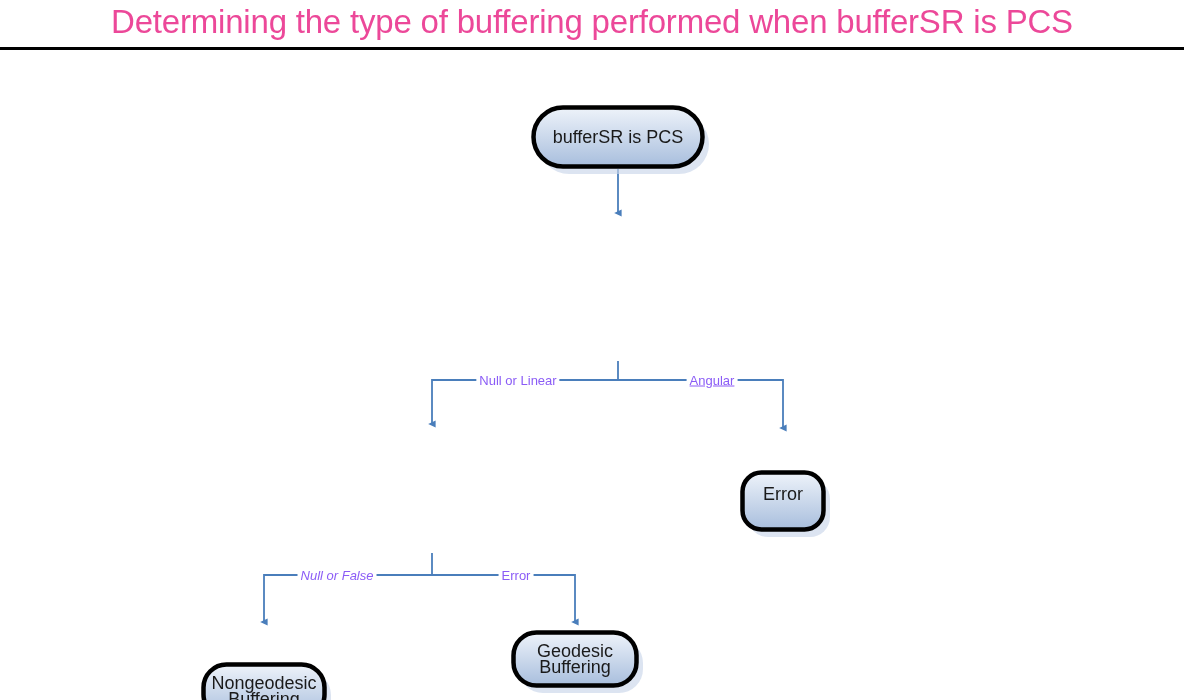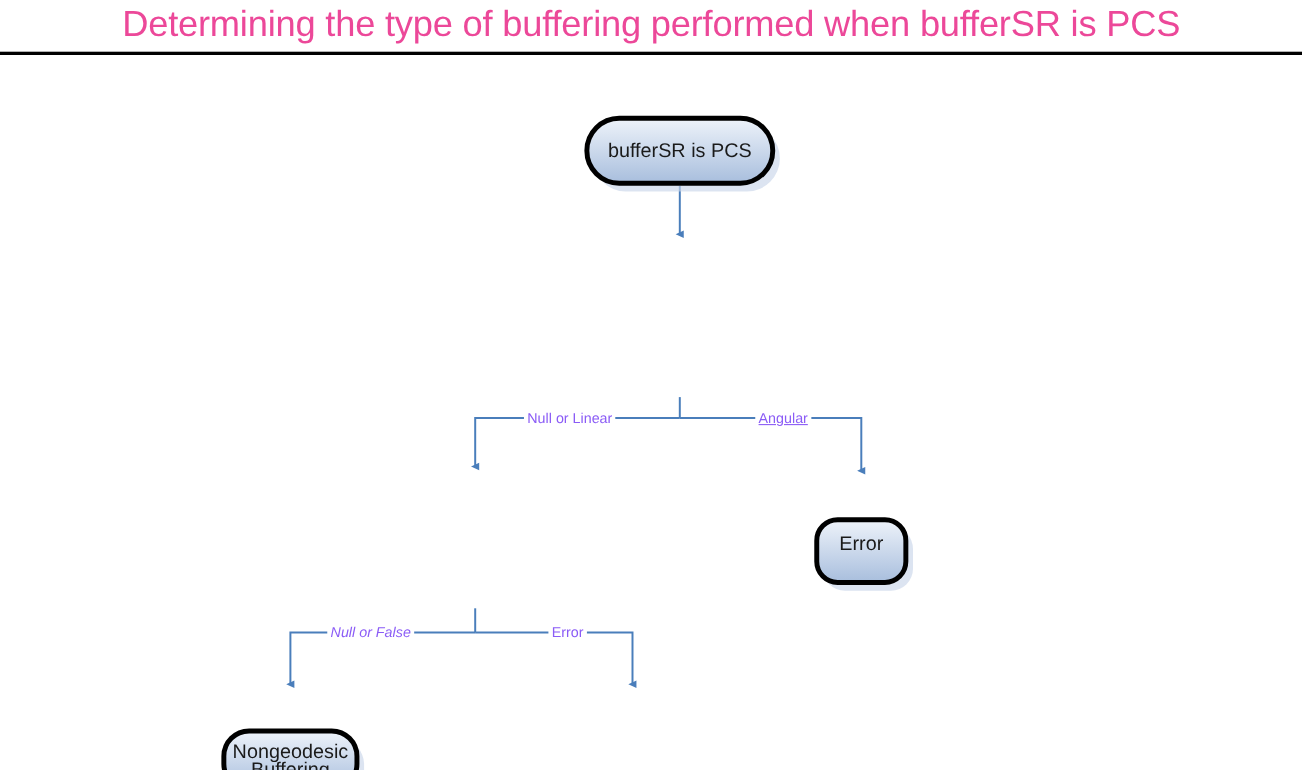--- a/index.html
+++ b/index.html
@@ -153,14 +153,27 @@
       </defs>
       <rect x="8" y="9" width="122" height="54" rx="24" ry="24" fill="#c9d6ea" opacity="0.65"></rect>
       <rect x="2.5" y="2.5" width="121" height="53" rx="23" ry="23" fill="url(#gradNonGeo)" stroke="#000000" stroke-width="4.5"></rect>
     </svg>
     <div class="node-label" style="flex-direction:column;">
       <span>Nongeodesic</span>
       <span>Buffering</span>
     </div>
   </div>
 
+  <div class="node" style="left:511px; top:630px; width:128px; height:58px;">
+    <svg width="128" height="58" viewBox="0 0 128 58">
+      <defs>
+        <linearGradient id="gradGeoBuf" x1="0" y1="0" x2="0" y2="1">
+          <stop offset="0%" stop-color="#eef3fa"></stop>
+          <stop offset="100%" stop-color="#a8bedd"></stop>
+        </linearGradient>
+      </defs>
+      <rect x="8" y="9" width="124" height="54" rx="24" ry="24" fill="#c9d6ea" opacity="0.65"></rect>
+      <rect x="2.5" y="2.5" width="123" height="53" rx="23" ry="23" fill="url(#gradGeoBuf)" stroke="#000000" stroke-width="4.5"></rect>
+    </svg>
+    <div class="node-label">Geodesic Buffering</div>
+  </div>
 
 </div>
 
 </body></html>

